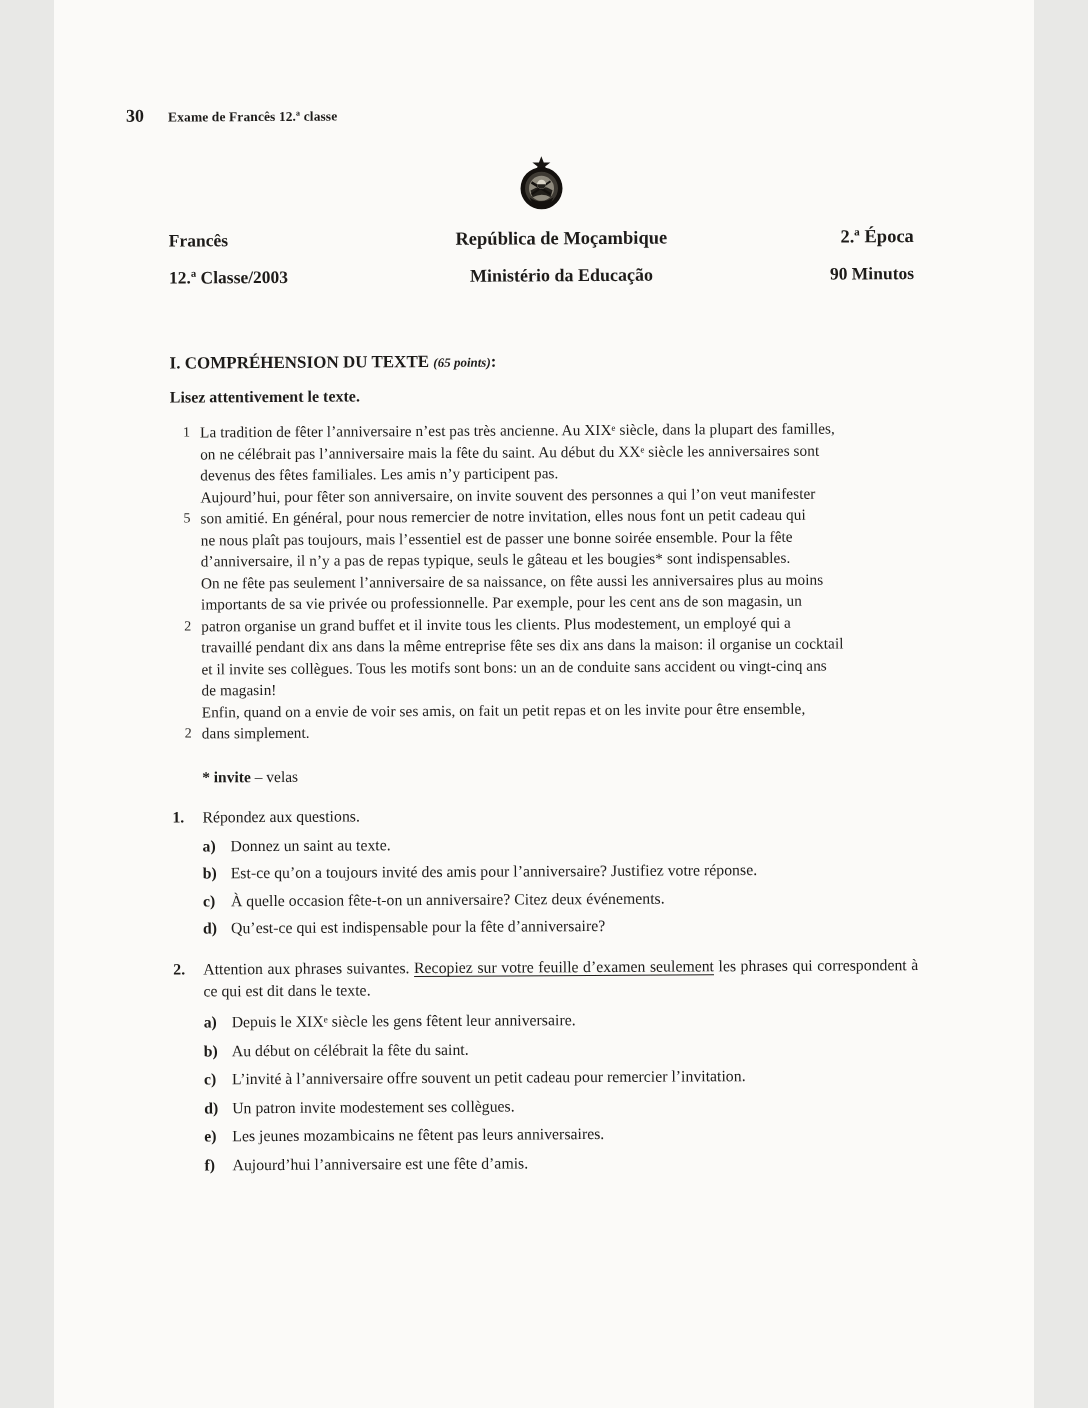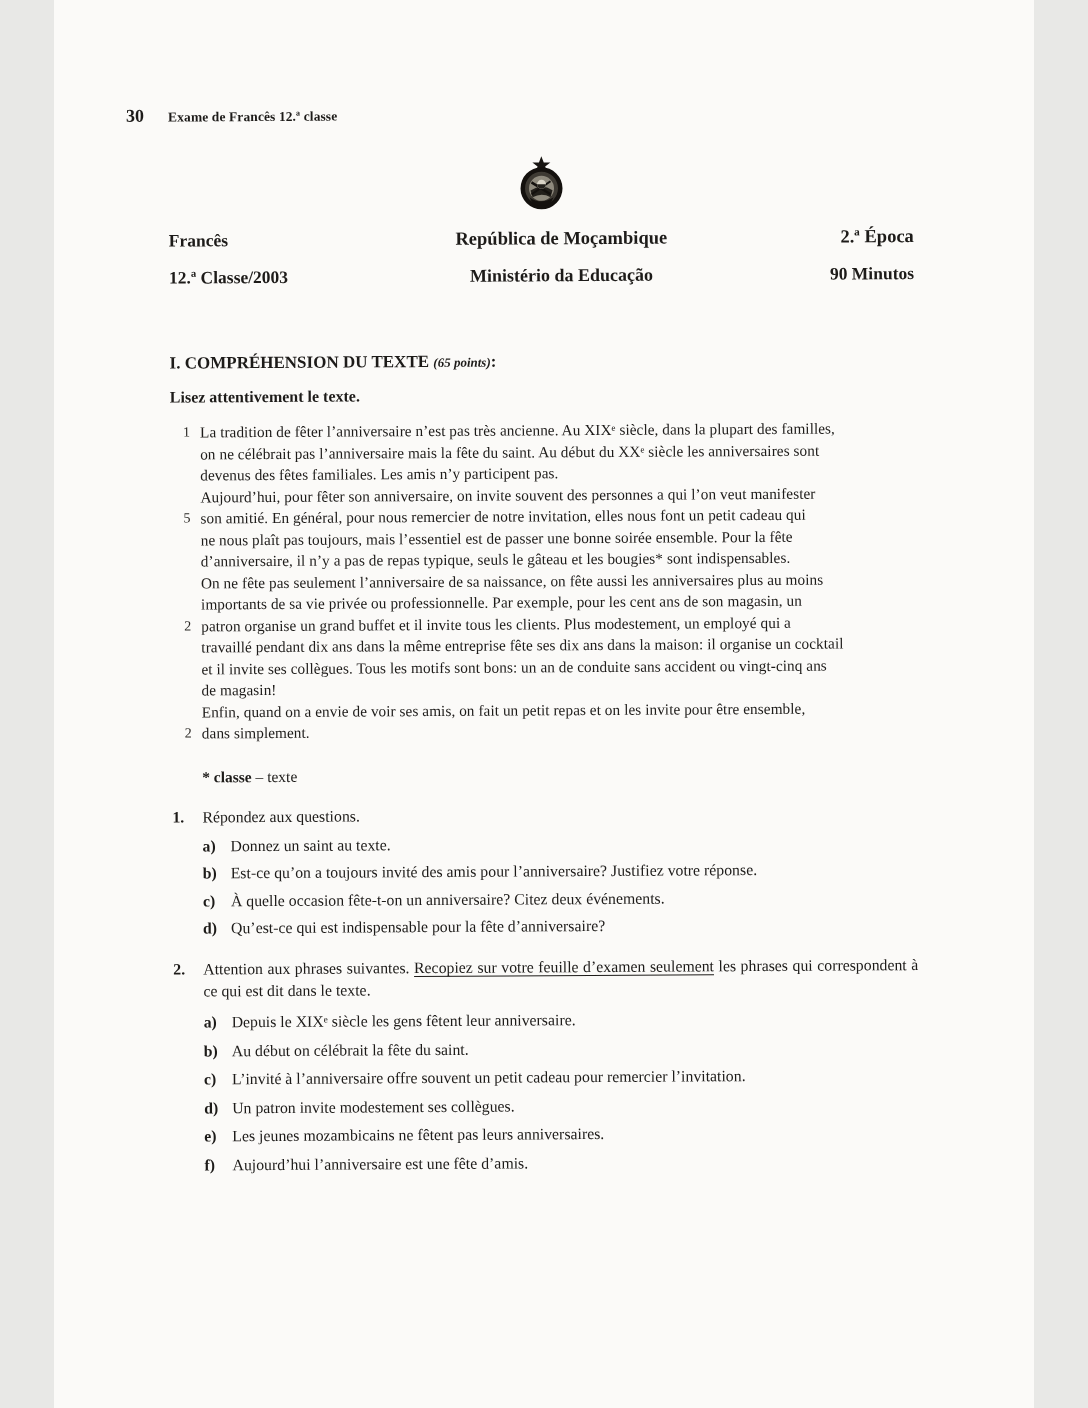--- a/index.html
+++ b/index.html
@@ -185,21 +185,21 @@
             <span class="ltext">Enfin, quand on a envie de voir ses amis, on fait un petit repas et on les invite pour être ensemble,</span>
           </div>
 
           <div class="pline">
             <span class="lnum">2</span>
             <span class="ltext">dans simplement.</span>
           </div>
         </div>
 
       <div class="footnote">
-        <span class="b">* classe</span><span> – texte</span>
+        <span class="b">* invite</span><span> – velas</span>
       </div>
 
       <div class="question">
         <div class="q-head">
           <span class="q-num">1.</span>
           <span class="q-intro">Répondez aux questions.</span>
         </div>
         <div class="q-items">
 
             <div class="q-item">

